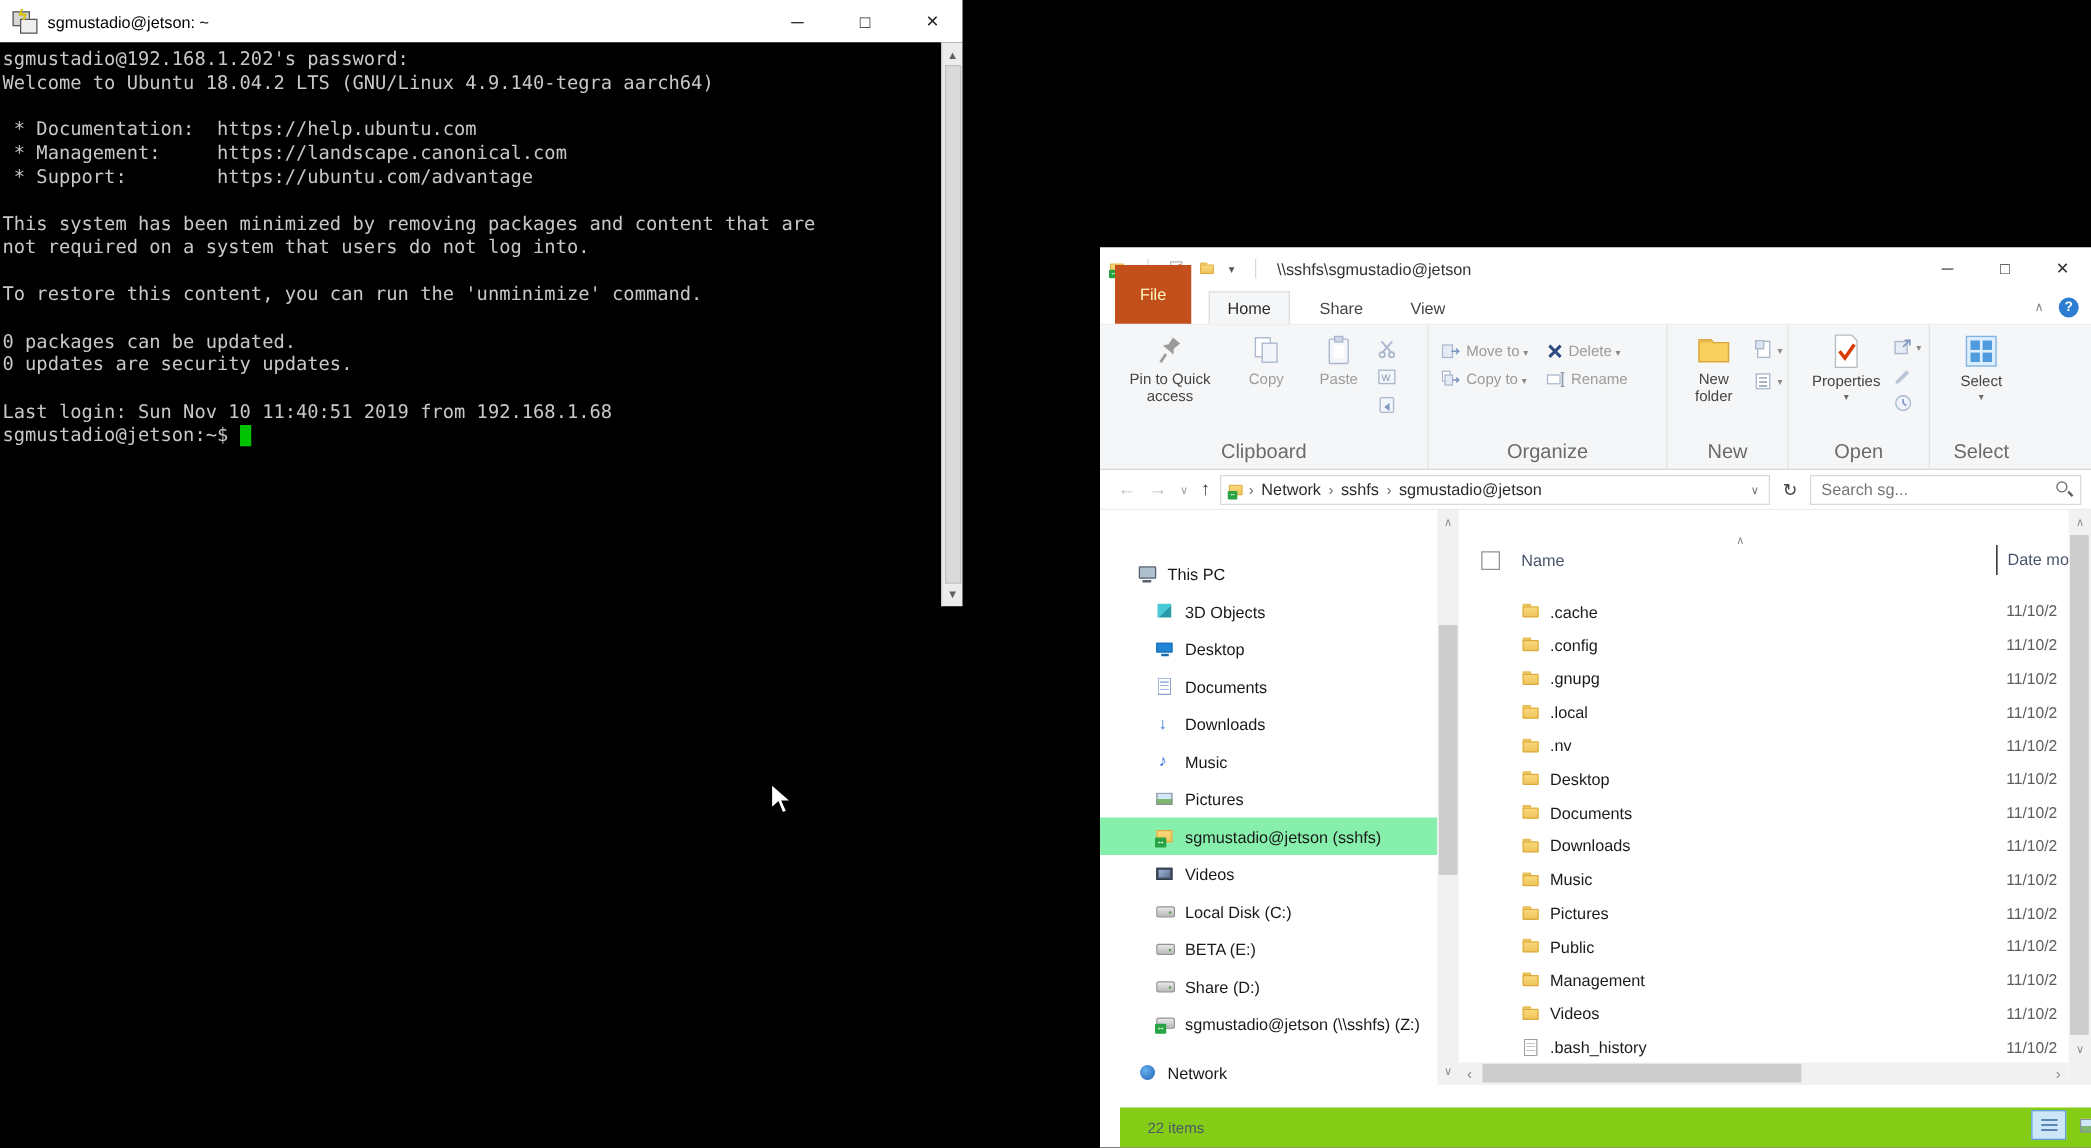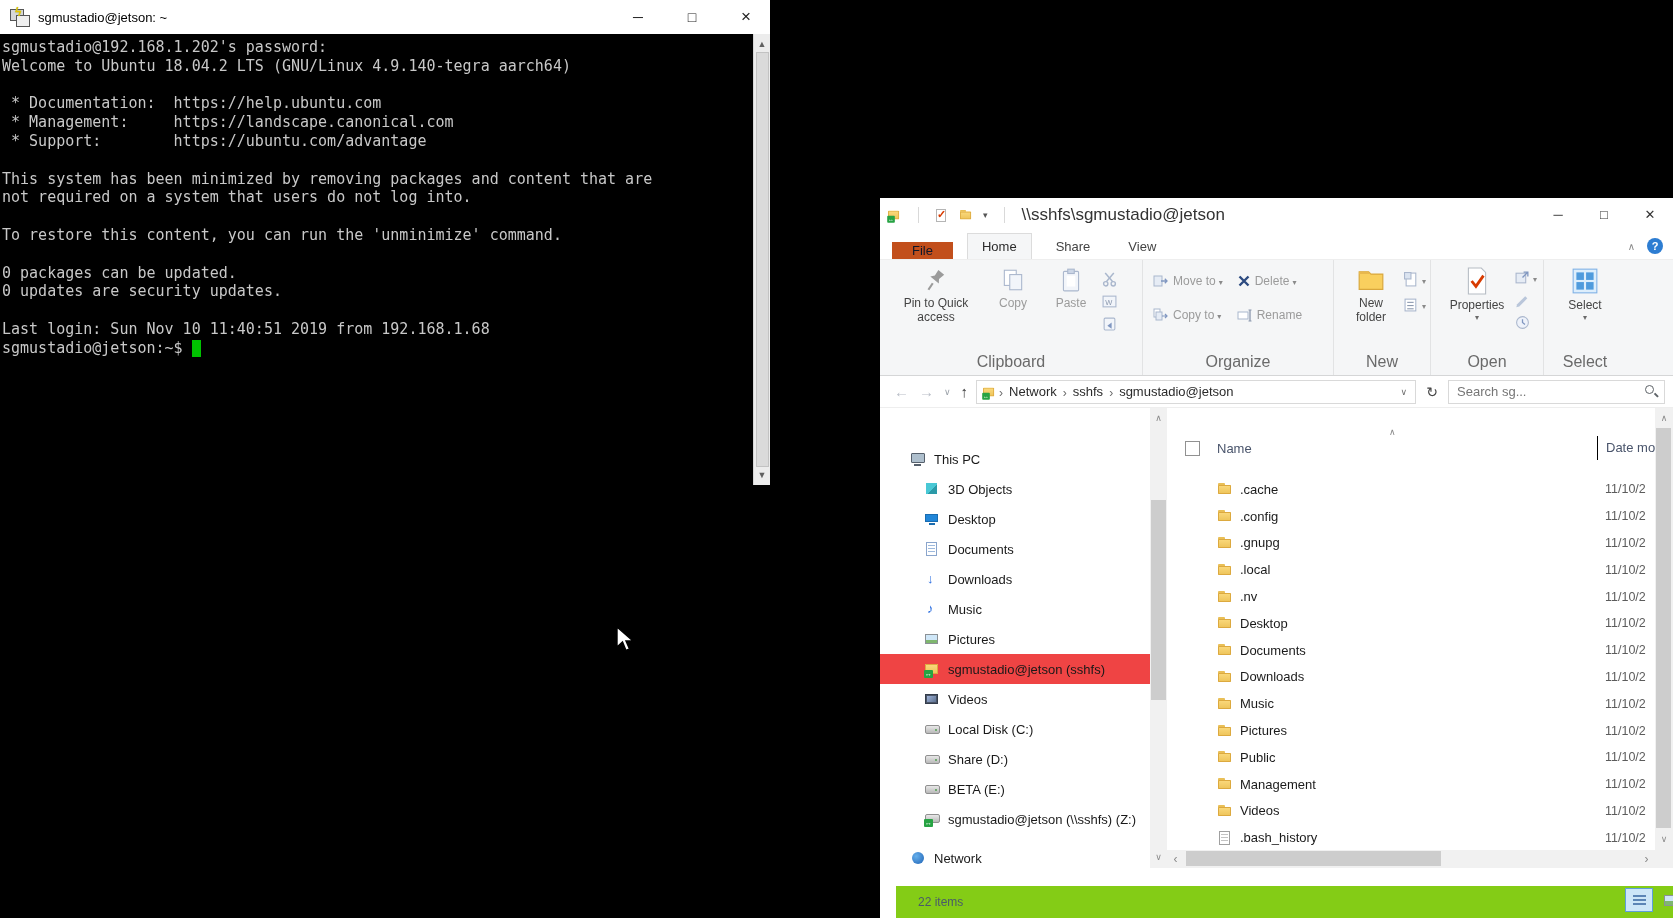--- a/index.html
+++ b/index.html
@@ -25,45 +25,45 @@
   .t-scroll{position:absolute;right:0;top:34px;width:17px;height:451px;background:#ececec;border-left:1px solid #d5d5d5;box-sizing:border-box}
   .t-scroll .sarr{position:absolute;left:0;width:100%;text-align:center;color:#606060;font-size:9px;height:16px;line-height:16px}
   .t-scroll .sthumb{position:absolute;left:2px;top:18px;width:13px;height:415px;background:#dadada;border:1px solid #c2c2c2;box-sizing:border-box}
 
   
   .explorer{position:absolute;left:880px;top:198px;width:793px;height:720px;background:#fff;}
   
   .e-titlebar{position:absolute;left:0;top:0;width:100%;height:34px;background:#fff;display:flex;align-items:center}
   .e-titlebar .sep{width:1px;height:16px;background:#d9d9d9;margin:0 7px}
   .qat{display:flex;align-items:center;gap:9px;margin-left:6px}
-  .e-title{font-size:17px;color:#333;margin-left:10px;white-space:nowrap}
+  .e-title{font-size:13px;color:#333;margin-left:10px;white-space:nowrap}
   .e-controls{position:absolute;right:0;top:0;height:34px;display:flex}
   .e-wbtn{width:46px;height:34px;text-align:center;line-height:34px;font-size:13px;color:#333}
   
   .e-tabs{position:absolute;left:0;top:34px;width:100%;height:28px;background:#fff;display:flex;align-items:flex-end;border-bottom:1px solid #eee;box-sizing:border-box}
   .tab{font-size:13px;padding:5px 14px;color:#444;margin-bottom:0}
-  .tab-file{background:#c24f1c;color:#0f172a;padding:1px 20px;margin-left:12px}
+  .tab-file{background:#c24f1c;color:#fef9c3;padding:16px 20px;margin-left:12px}
   .tab-active{background:#f5f6f7;border:1px solid #dcdcdc;border-bottom:none;color:#2b2b2b}
   .tabs-right{position:absolute;right:10px;top:6px;display:flex;align-items:center;gap:12px}
   .rib-collapse{color:#888;font-size:10px}
   .help-circle{width:16px;height:16px;border-radius:50%;background:#2d7dd2;color:#fff;font-size:11px;font-weight:bold;text-align:center;line-height:16px}
   
   .e-ribbon{position:absolute;left:0;top:62px;width:100%;height:116px;background:#f5f6f7;border-bottom:1px solid #d5d6d7;box-sizing:border-box;display:flex}
   .rgroup{position:relative;height:100%;border-right:1px solid #e2e3e4;display:flex;flex-direction:column}
   .rgroup-body{flex:1;display:flex;align-items:flex-start;padding-top:4px}
   .rgroup-label{height:22px;text-align:center;font-size:16px;color:#6a6a6a;line-height:18px}
   .bigbtn{display:flex;flex-direction:column;align-items:center;padding:3px 6px;min-width:46px}
   .bigbtn .blabel{font-size:12px;color:#444;text-align:center;line-height:14px;margin-top:3px}
   .bigbtn .blabel.dis{color:#9b9b9b}
   .smallcol{display:flex;flex-direction:column;gap:7px;margin:8px 4px 0 2px}
   .smallbtn{display:flex;align-items:center;gap:4px;font-size:12px;color:#9b9b9b;height:22px}
   .drop::after{content:"▾";font-size:8px;color:#8a8a8a;margin-left:3px}
   .dropline{font-size:8px;color:#6a6a6a;margin-top:1px}
   .org-cols{display:flex;gap:14px;margin:10px 8px 0 10px}
-  .org-col{display:flex;flex-direction:column;gap:12px}
+  .org-col{display:flex;flex-direction:column;gap:0}
 
   
   .e-navbar{position:absolute;left:0;top:178px;width:100%;height:32px;background:#fff;display:flex;align-items:center;border-bottom:1px solid #eee;box-sizing:border-box}
   .nav-arrows{display:flex;align-items:center;gap:10px;margin:0 8px 0 14px;color:#b9bec7;font-size:15px}
   .nav-up{color:#3b3b3b}
   .nav-chev{font-size:9px;color:#9aa0a8}
   .addressbox{height:24px;border:1px solid #d9d9d9;display:flex;align-items:center;flex:0 0 440px;padding:0 4px;box-sizing:border-box}
   .crumbs{display:flex;align-items:center;flex:1;overflow:hidden}
   .crumbseg{display:flex;align-items:center}
   .crumb{font-size:13px;color:#2b2b2b;padding:0 4px;white-space:nowrap}
@@ -76,21 +76,21 @@
   .ic-search{width:13px;height:13px;position:relative;flex:none}
   .ic-search::before{content:"";position:absolute;left:0;top:0;width:7px;height:7px;border:1.5px solid #5e6368;border-radius:50%}
   .ic-search::after{content:"";position:absolute;left:8.5px;top:9px;width:4.5px;height:1.6px;background:#5e6368;transform:rotate(45deg)}
 
   
   .e-main{position:absolute;left:0;top:210px;width:100%;height:460px;background:#fff;display:flex;overflow:hidden}
   .e-sidebar{width:270px;flex:none;padding-top:36px;box-sizing:border-box;overflow:hidden}
   .srow{height:30px;display:flex;align-items:center;padding-left:44px;cursor:default}
   .srow .slabel{font-size:13px;color:#191919;margin-left:8px;white-space:nowrap}
   .srow.root{padding-left:30px}
-  .srow.selected{background:#ef4444}
+  .srow.selected{background:#86efac}
   .srow.gap-top{margin-top:9px}
   
   .vscroll{width:17px;flex:none;background:#f1f1f1;position:relative}
   .vscroll .arr{position:absolute;left:0;width:100%;text-align:center;font-size:9px;color:#8a8a8a;height:17px;line-height:17px}
   .vscroll .thumb{position:absolute;left:1px;width:15px;background:#cdcdcd}
   .rightscroll{width:18px}
   
   .e-filearea{flex:1;position:relative;overflow:hidden}
   .f-header{position:absolute;left:0;top:24px;width:100%;height:32px;display:flex;align-items:center}
   .f-check{width:13px;height:13px;border:1px solid #919191;background:#fff;margin-left:18px;flex:none}
@@ -493,26 +493,26 @@
           <span class="slabel">Videos</span>
         </div>
 
         <div class="srow">
           <span class="icn icn-drive"></span>
           <span class="slabel">Local Disk (C:)</span>
         </div>
 
         <div class="srow">
           <span class="icn icn-drive"></span>
+          <span class="slabel">BETA (E:)</span>
+        </div>
+
+        <div class="srow">
+          <span class="icn icn-drive"></span>
           <span class="slabel">Share (D:)</span>
-        </div>
-
-        <div class="srow">
-          <span class="icn icn-drive"></span>
-          <span class="slabel">BETA (E:)</span>
         </div>
 
         <div class="srow">
           <span class="icn icn-drive-net"></span>
           <span class="slabel">sgmustadio@jetson (\\sshfs) (Z:)</span>
         </div>
 
         <div class="srow root gap-top">
           <span class="icn icn-network"></span>
           <span class="slabel">Network</span>

